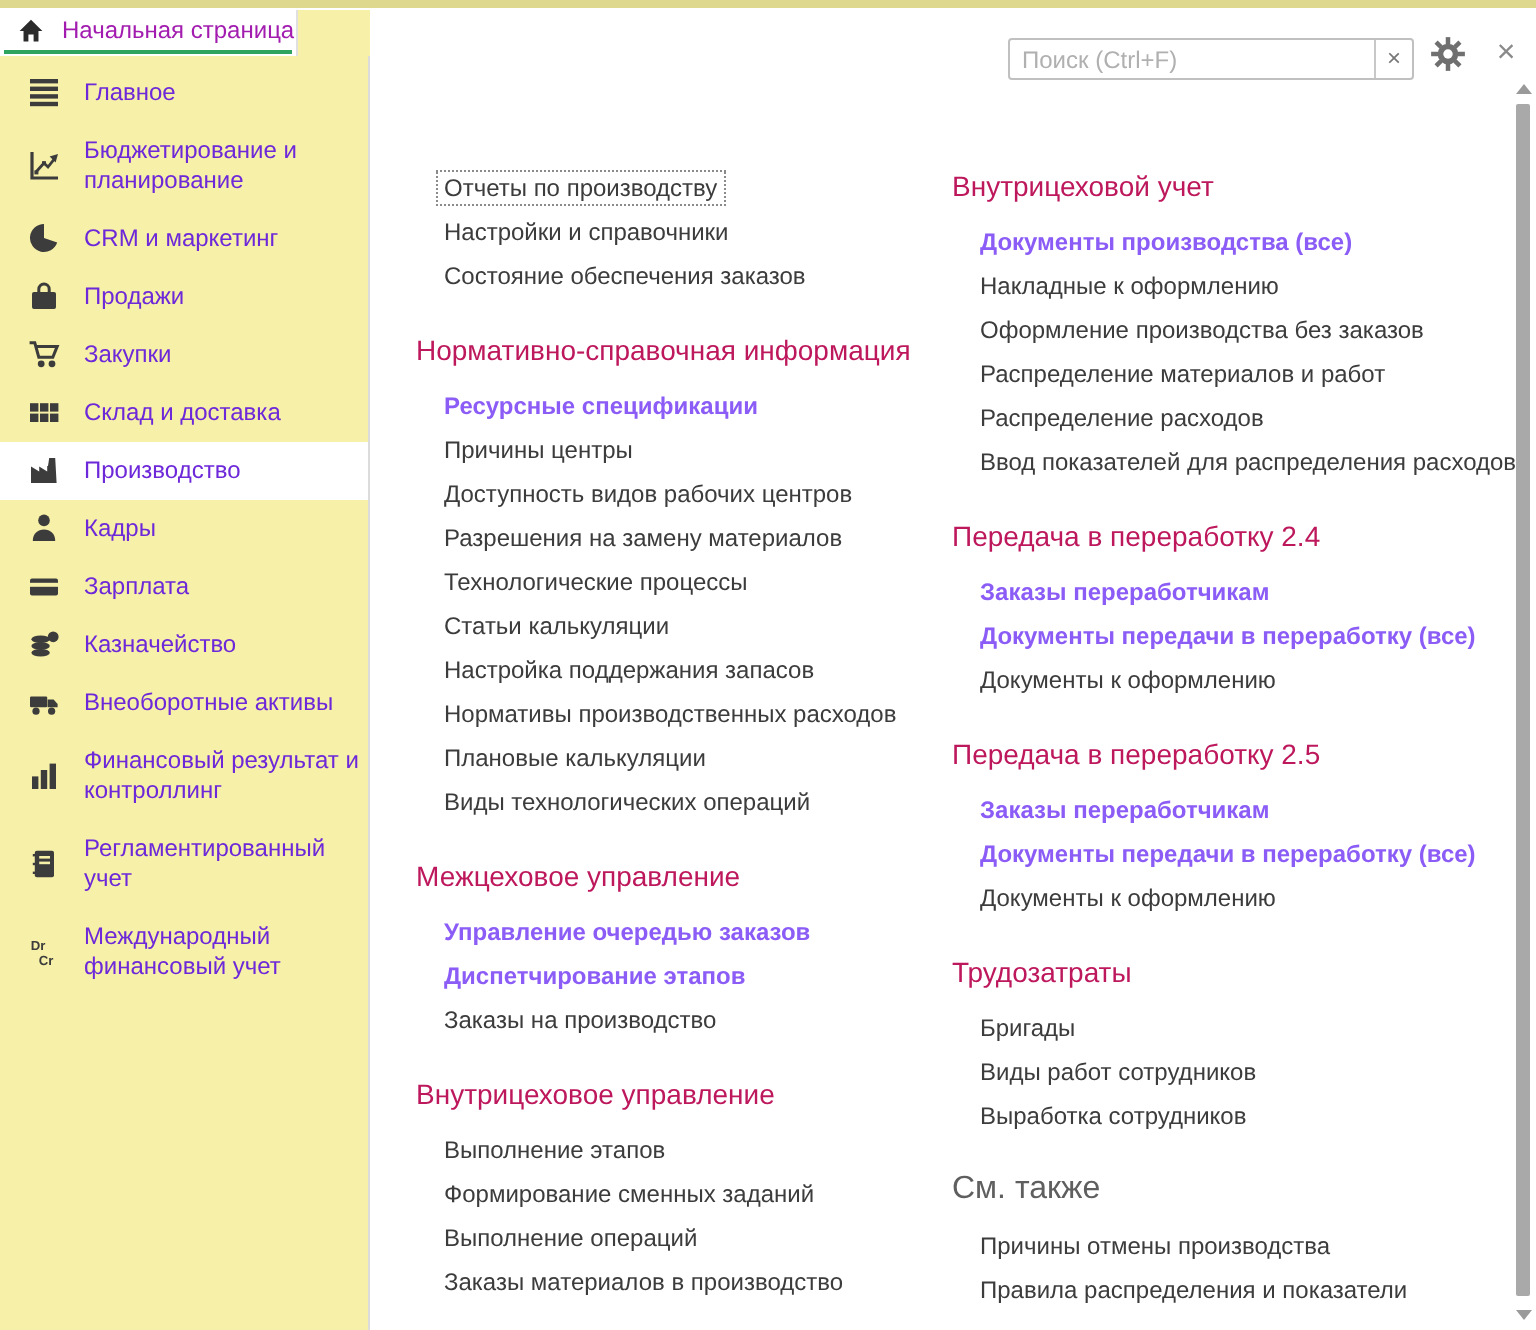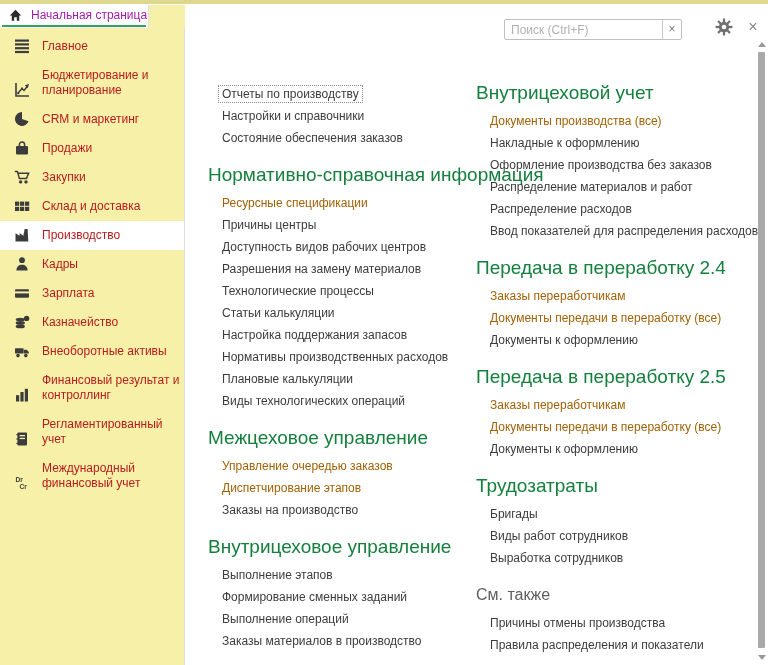--- a/index.html
+++ b/index.html
@@ -18,31 +18,31 @@
   }
   .tab .home-ic { width:13px; height:13px; flex:0 0 auto; }
   .tab-label { font-size:12px; color:#a21caf; white-space:nowrap; }
   .tab-filler { position:absolute; left:148px; top:1px; width:37px; height:23px; background:#f7f0a8; border-left:1px solid #e0e0e0; }
   
   .sidebar {
     position:absolute; left:0; top:28px; width:185px; height:637px;
     background:#f7f0a8; border-right:1px solid #dcdcdc; padding-top:4px;
   }
   .sb-item {
-    display:flex; align-items:flex-end; gap:12px;
-    padding:7px 2px 7px 14px; cursor:pointer; line-height:15px; color:#b91c1c;
+    display:flex; align-items:center; gap:12px;
+    padding:7px 2px 7px 14px; cursor:pointer; line-height:15px; color:#6d28d9;
   }
   .sb-item.selected { background:#ffffff; }
   .sb-icon { width:16px; height:16px; flex:0 0 auto; margin-top:-1px; }
   .sb-icon svg { display:block; }
   .sb-label { flex:1; }
   
   .content { position:absolute; left:186px; top:4px; width:582px; height:661px; background:#ffffff; }
   .search-wrap {
-    position:absolute; left:318px; top:15px; width:178px; height:21px;
+    position:absolute; left:318px; top:15px; width:203px; height:21px;
     border:1px solid #c0c0c0; border-radius:2px; display:flex; background:#fff;
   }
   .search-input {
     flex:1; border:none; outline:none; padding:0 6px; font-size:12px;
     font-family:inherit; color:#333; min-width:0; background:transparent;
   }
   .search-input::placeholder { color:#b0b0b0; }
   .search-clear {
     width:19px; border:none; border-left:1px solid #c8c8c8; background:transparent;
     color:#777; font-size:12px; line-height:19px; cursor:pointer; font-family:inherit;
@@ -50,32 +50,32 @@
   .gear-btn { position:absolute; left:529px; top:14px; width:20px; height:20px; cursor:pointer; }
   .close-btn {
     position:absolute; left:558px; top:13px; width:18px; height:20px;
     color:#8a8a8a; font-size:16px; line-height:20px; text-align:center; cursor:pointer;
   }
   
   .col { position:absolute; top:67px; }
   #col0 { left:22px;  width:250px; }
   #col1 { left:290px; width:280px; }
   .sec-header {
-    color:#15803d; font-size:19px; line-height:20px;
+    color:#be185d; font-size:14px; line-height:20px;
     margin-top:16px; margin-bottom:7px; white-space:nowrap;
   }
   .sec-header.muted { color:#5f5f5f; font-size:16px; }
   .section:first-child .sec-header { margin-top:0; }
   .section:first-child { margin-top:12px; }
   .section.no-header:first-child { margin-top:12px; }
   .link {
     padding-left:14px; height:22px; line-height:22px; color:#3c3c3c;
     cursor:pointer; white-space:nowrap; font-size:12px;
   }
-  .link.bold { font-weight:normal; color:#a16207; }
+  .link.bold { font-weight:bold; color:#8b5cf6; }
   .focus-box { border:1px dotted #8a8a8a; padding:1px 3px; margin-left:-4px; }
   
   .scrollbar { position:absolute; right:1px; top:36px; width:11px; height:622px; }
   .sb-arrow { position:absolute; left:2px; width:0; height:0; border-left:4px solid transparent; border-right:4px solid transparent; }
   .sb-arrow.up   { top:2px;    border-bottom:5px solid #9a9a9a; }
   .sb-arrow.down { bottom:2px; border-top:5px solid #9a9a9a; }
   .sb-thumb { position:absolute; left:2px; top:12px; bottom:14px; width:7px; background:#a9a9a9; border-radius:1px; }
 </style>
 </head>
 <body>

